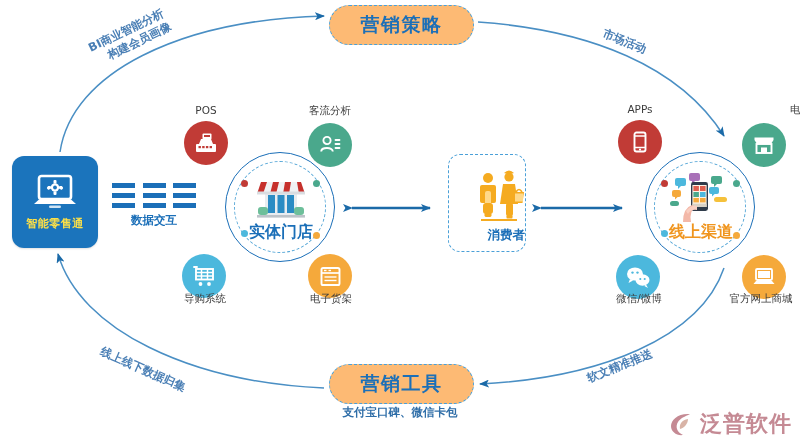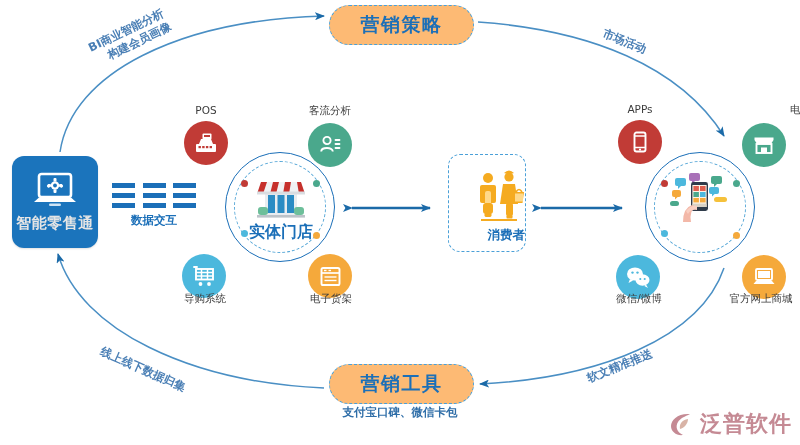--- a/index.html
+++ b/index.html
@@ -14,21 +14,21 @@
   .abs{position:absolute;}
 
   
   #hub{
     left:12px;top:156px;width:86px;height:92px;
     background:#1b74bc;border-radius:12px;
     display:flex;flex-direction:column;align-items:center;justify-content:center;
     box-shadow:0 1px 2px rgba(0,0,0,.12);
   }
   #hub .lbl{
-    color:#e5e5e5;font-size:15px;font-weight:bold;margin-top:4px;letter-spacing:.5px;
+    color:#fde047;font-size:11px;font-weight:bold;margin-top:4px;letter-spacing:.5px;
     white-space:nowrap;
   }
 
   
   #dx{left:112px;top:183px;width:84px;}
   #dx .rowbars{display:flex;justify-content:space-between;margin-bottom:5px;}
   #dx .bar{width:23px;height:5px;background:#1b6fb8;}
   #dx .cap{
     text-align:center;color:#1b6fb8;font-size:11.5px;font-weight:bold;
     margin-top:4px;white-space:nowrap;
@@ -308,20 +308,21 @@
           </g>
         <g fill="#f5a93b">
             <rect x="24.4" y="28" width="5.5" height="4.4"></rect>
             <rect x="31" y="28" width="5.6" height="4.4"></rect>
           </g>
         <rect x="23.4" y="33.6" width="14.2" height="3.4" fill="#d8d2c6"></rect>
       </g>
       <path d="M14,52 q0,-14 9,-17 l4,2 q-7,3 -5,15 z" fill="#f3b8a8"></path>
       <path d="M17,41 q5,-6 11,-5 l0,4 q-6,-1 -9,4 z" fill="#f9cfc2"></path>
     </svg>
+    <div class="cluster-label orange">线上渠道</div>
   </div>
 
   <div class="abs sat" style="left:618px;top:120px;background:#c13b36;">
     <svg width="22" height="22" viewBox="0 0 22 22">
       <rect x="5.5" y="1.5" width="11" height="19" rx="2" fill="none" stroke="#fff" stroke-width="1.9"></rect>
       <line x1="5.5" y1="5" x2="16.5" y2="5" stroke="#fff" stroke-width="1.5"></line>
       <line x1="5.5" y1="16.5" x2="16.5" y2="16.5" stroke="#fff" stroke-width="1.5"></line>
       <circle cx="11" cy="18.6" r="1.1" fill="#fff"></circle>
     </svg>
   </div>

